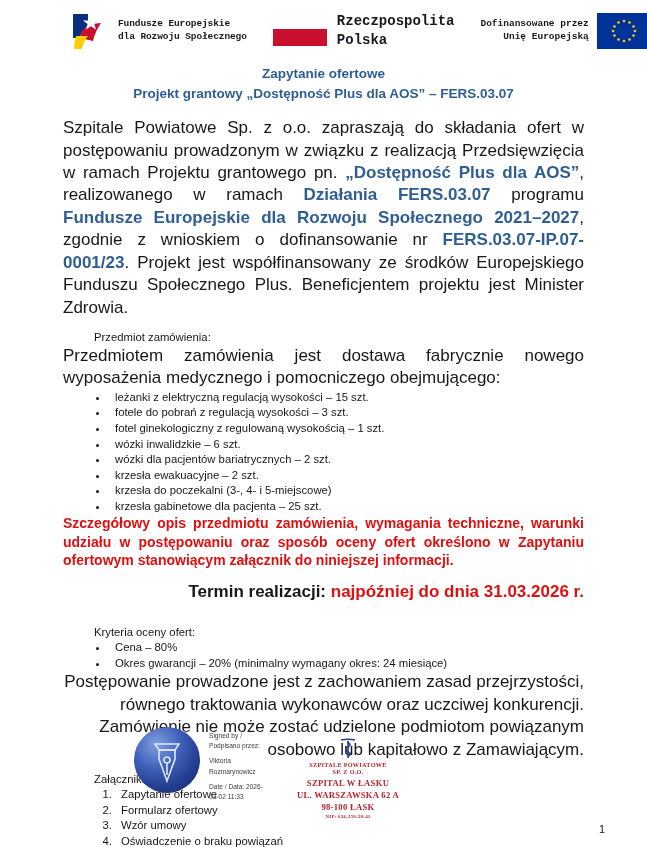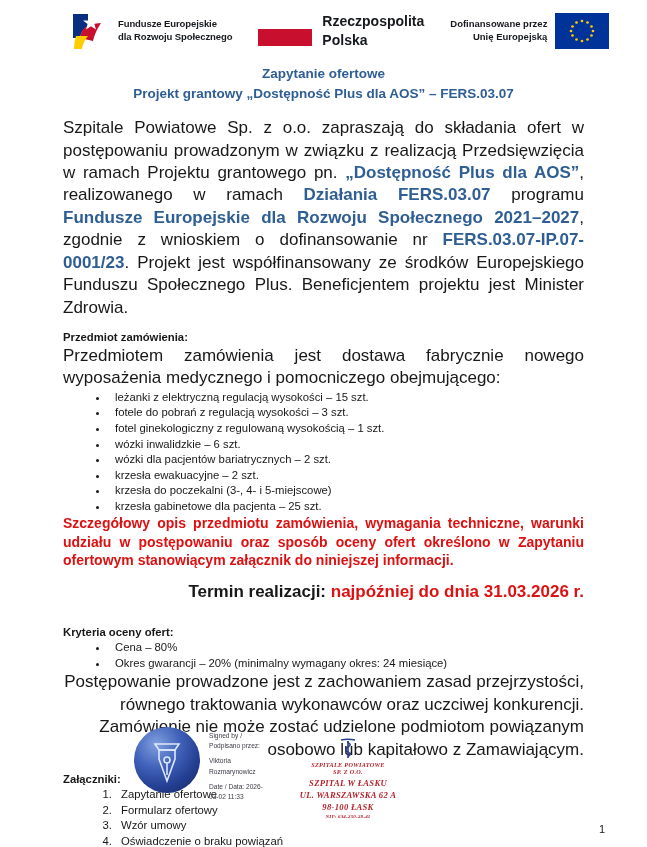--- a/index.html
+++ b/index.html
@@ -24,20 +24,21 @@
   }
 
   
   .logo-bar {
     display: flex;
     align-items: center;
     height: 56px;
     padding-top: 6px;
     box-sizing: border-box;
     margin-left: 8px;
+    font-family: Liberation Mono, monospace;
   }
   .logo-block {
     display: flex;
     align-items: center;
   }
   .fe-mark {
     width: 40px;
     height: 38px;
     position: relative;
     flex: none;
@@ -119,23 +120,24 @@
   .para.nojust { text-align: right; }
   .blue { color: #2e5e94; font-weight: bold; }
   .red  { color: #dd1111; }
   .redb { color: #dd1111; font-weight: bold; }
   .bold { font-weight: bold; }
 
   .spacer { height: 11px; }
 
   .section-head {
     font-size: 11.3px;
-    font-weight: bold;
+    font-weight: normal;
     line-height: 1.32;
     color: #18181a;
+    margin-left: 31px;
   }
 
   ul.bullets, ol.numbers {
     margin: 0;
     padding-left: 46px;
     font-size: 11.3px;
     line-height: 1.38;
     color: #18181a;
   }
   ul.bullets { list-style: disc; }
@@ -185,21 +187,20 @@
   .esign-lines .gap { display: block; height: 5px; }
 
   .seal {
     position: absolute;
     left: 288px;
     top: 16px;
     width: 120px;
     text-align: center;
     color: #b5232c;
     line-height: 1.18;
-    font-style: italic;
   }
   .seal-emblem {
     height: 22px;
     margin-bottom: 1px;
     position: relative;
   }
   .seal .l-small {
     font-family: "Liberation Serif", serif;
     font-weight: bold;
     font-size: 6.2px;

